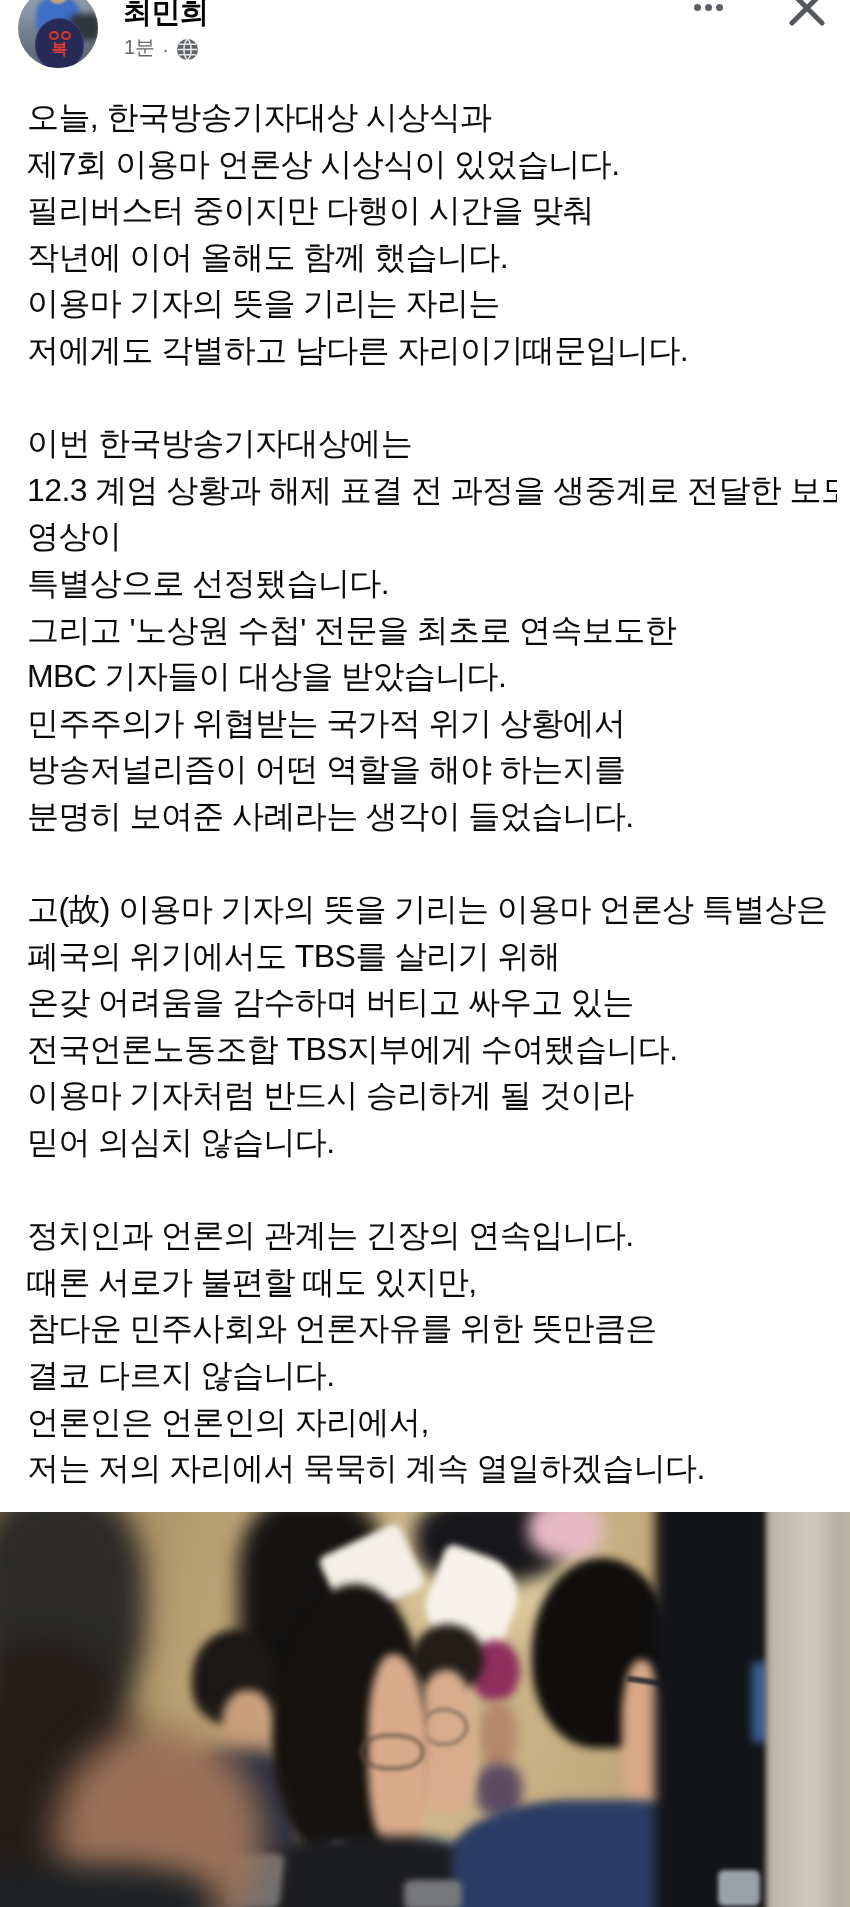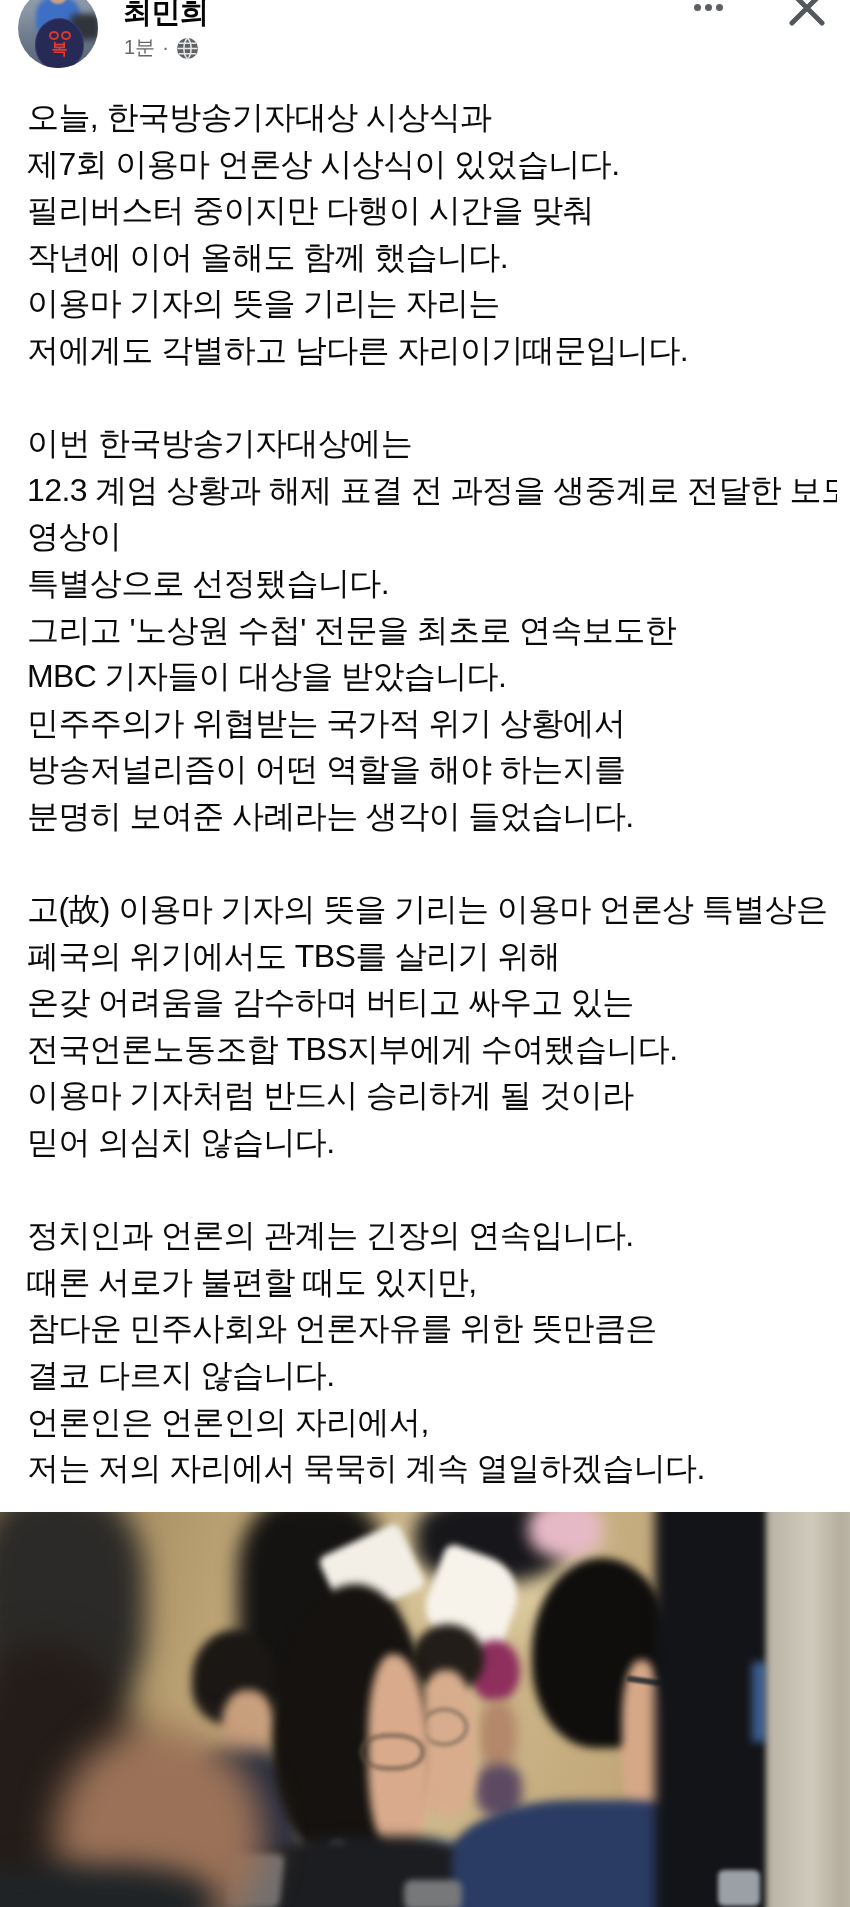--- a/index.html
+++ b/index.html
@@ -13,21 +13,21 @@
              background:#3d6fc4;filter:blur(2px);}
   .av-head{position:absolute;left:31px;top:0px;width:18px;height:16px;border-radius:50%;background:#caa184;filter:blur(1px);}
   .av-car{position:absolute;left:52px;top:26px;width:30px;height:26px;border-radius:6px;background:#30343b;filter:blur(3px);}
   .av-badge{position:absolute;left:17px;top:30px;width:47px;height:50px;border-radius:50% 50% 46% 46%;
             background:#272a55;border:1px solid #3a3e77;display:flex;flex-direction:column;align-items:center;justify-content:center;}
   .av-glasses{width:26px;height:9px;display:flex;gap:2px;align-items:center;justify-content:center;margin-bottom:1px;}
   .av-glasses i{display:block;width:10px;height:9px;border:2px solid #d8372f;border-radius:50%;box-sizing:border-box;}
   .av-badge-text{color:#e8392f;font-size:16px;font-weight:bold;line-height:16px;}
   .author{position:absolute;left:123px;top:-7px;font-size:29px;font-weight:700;color:#050505;
           letter-spacing:-0.5px;white-space:nowrap;cursor:pointer;}
-  .meta{position:absolute;left:124px;top:34px;display:flex;align-items:center;gap:7px;
+  .meta{position:absolute;left:124px;top:34px;display:flex;align-items:flex-end;gap:7px;
         font-size:20px;color:#65676b;cursor:pointer;}
   .globe{width:23px;height:23px;margin-top:1px;}
 
   .dots-btn{position:absolute;left:692px;top:2px;display:flex;gap:4px;padding:2px;cursor:pointer;}
   .dots-btn i{display:block;width:7px;height:7px;border-radius:50%;background:#5c6066;}
   .close-btn{position:absolute;left:786px;top:-11px;width:42px;height:38px;cursor:pointer;}
 
   
   .post-body{position:absolute;left:27px;top:94px;width:810px;
              font-size:32px;line-height:46.6px;letter-spacing:-0.6px;color:#0a0a0a;

